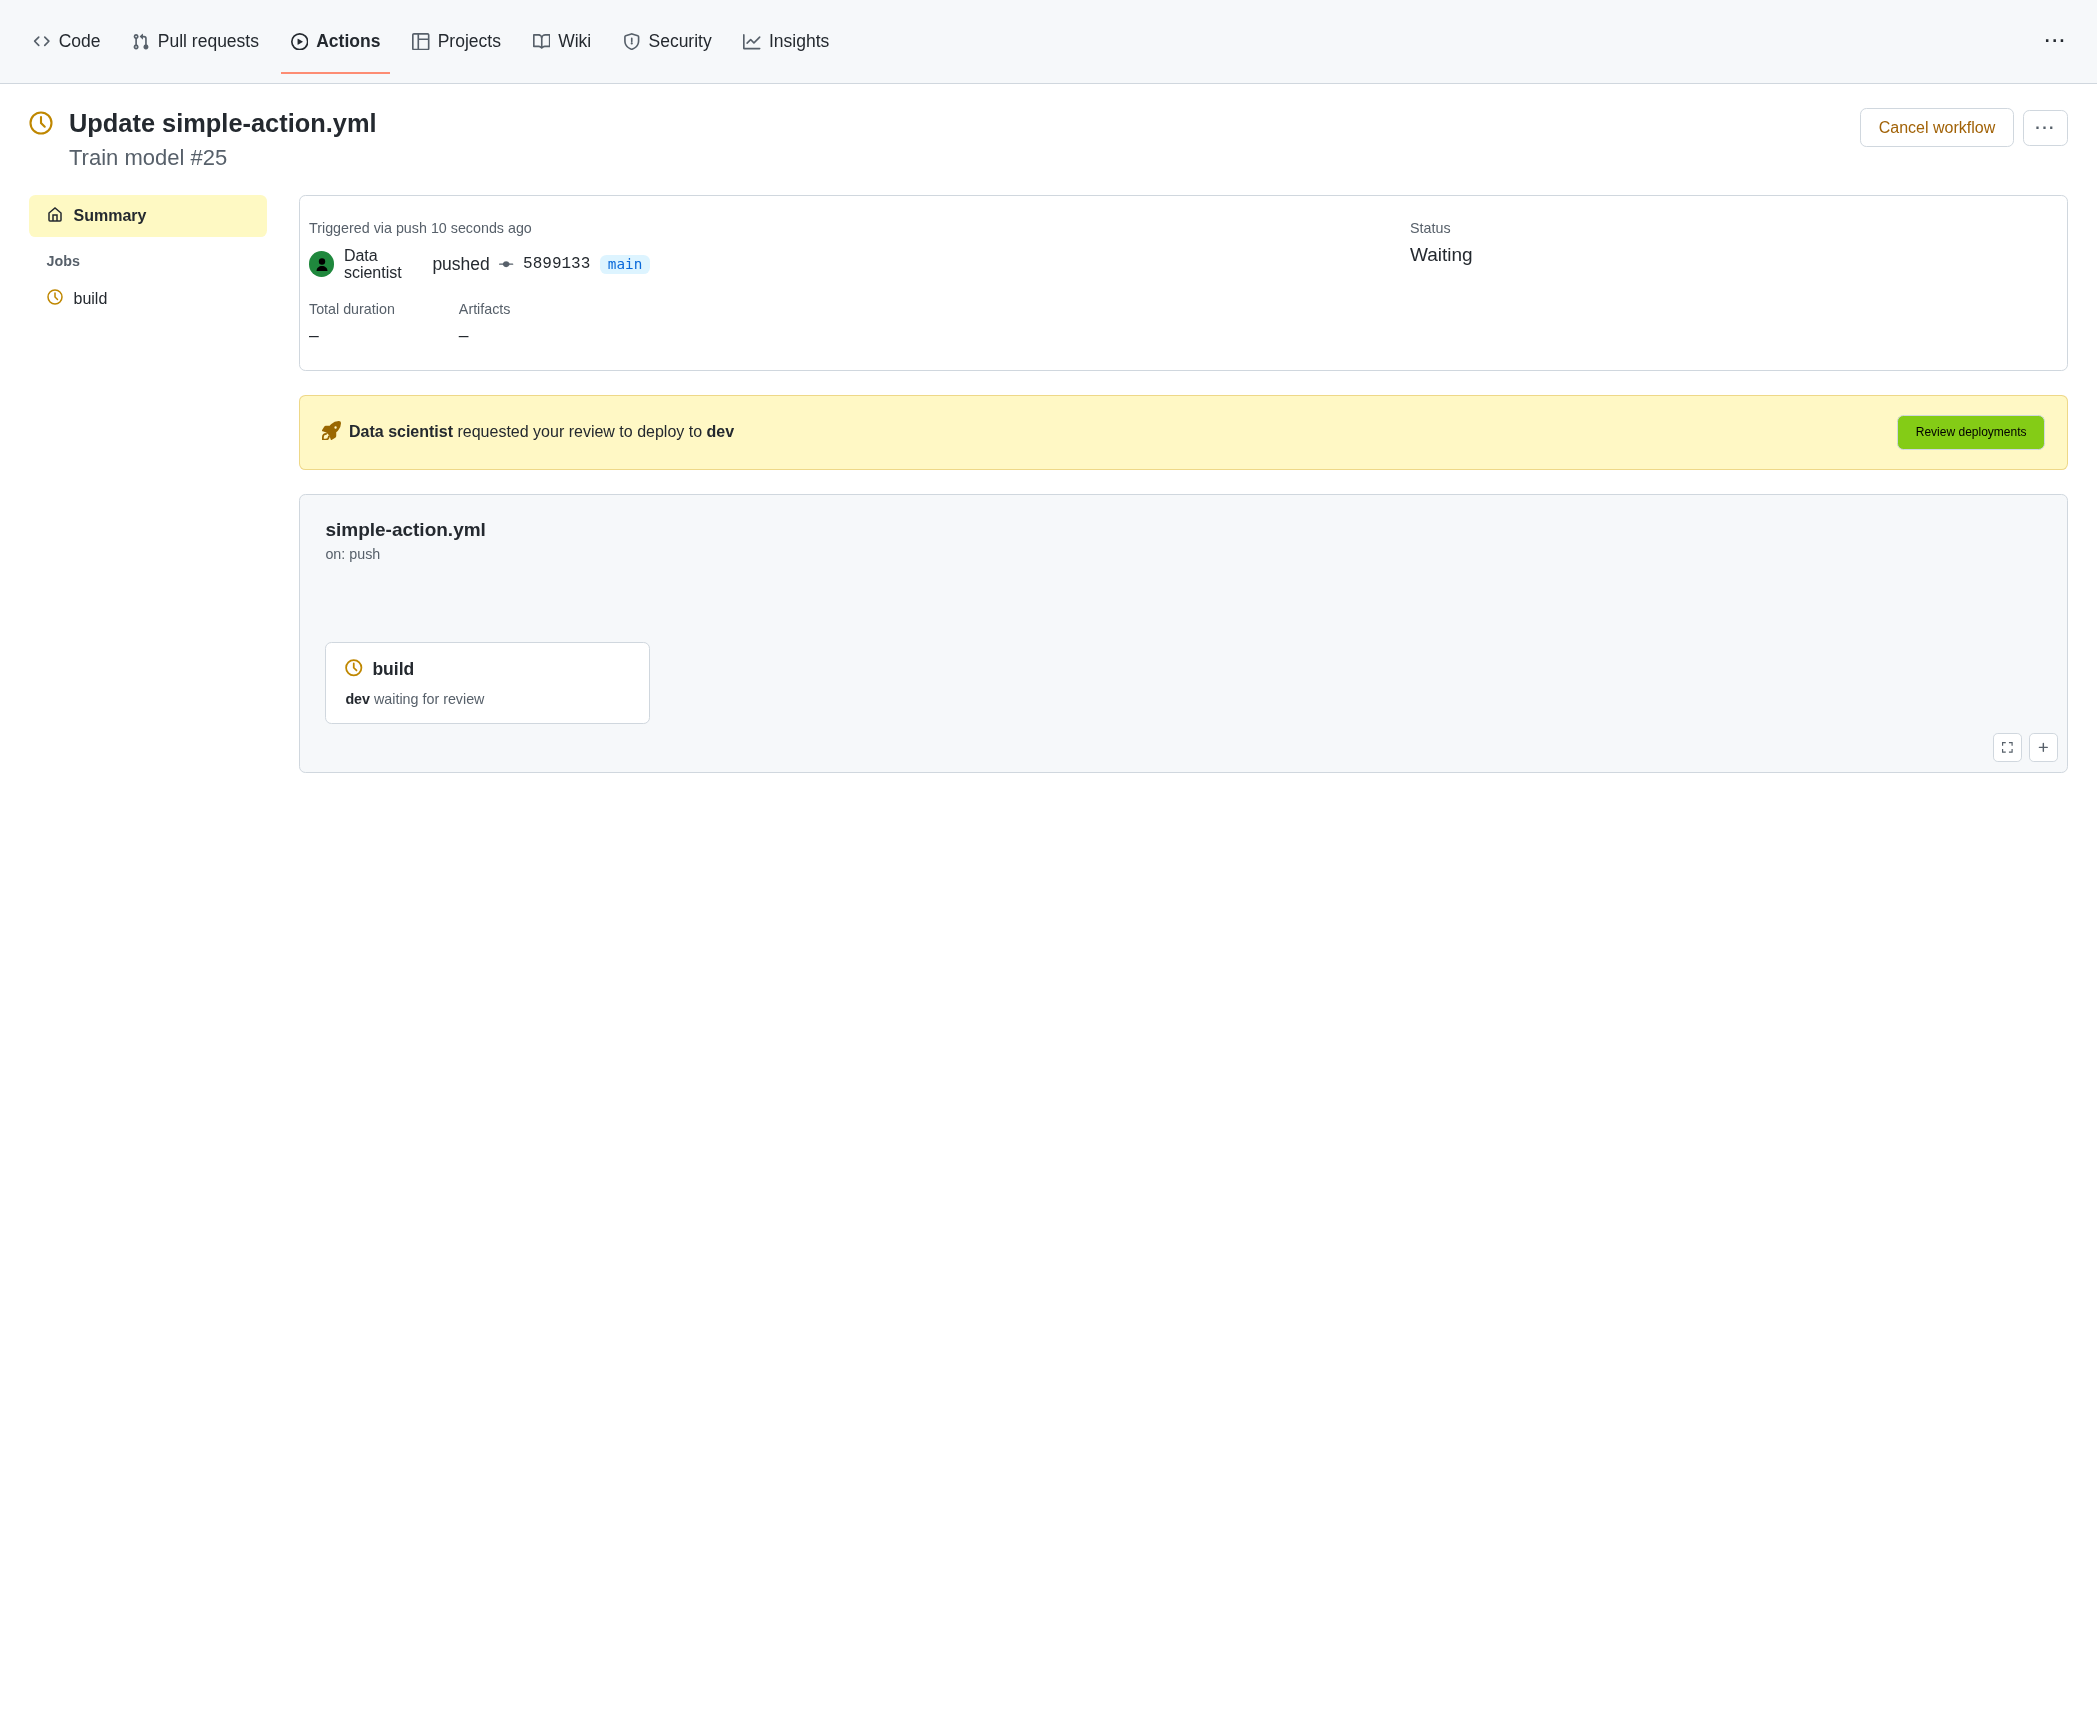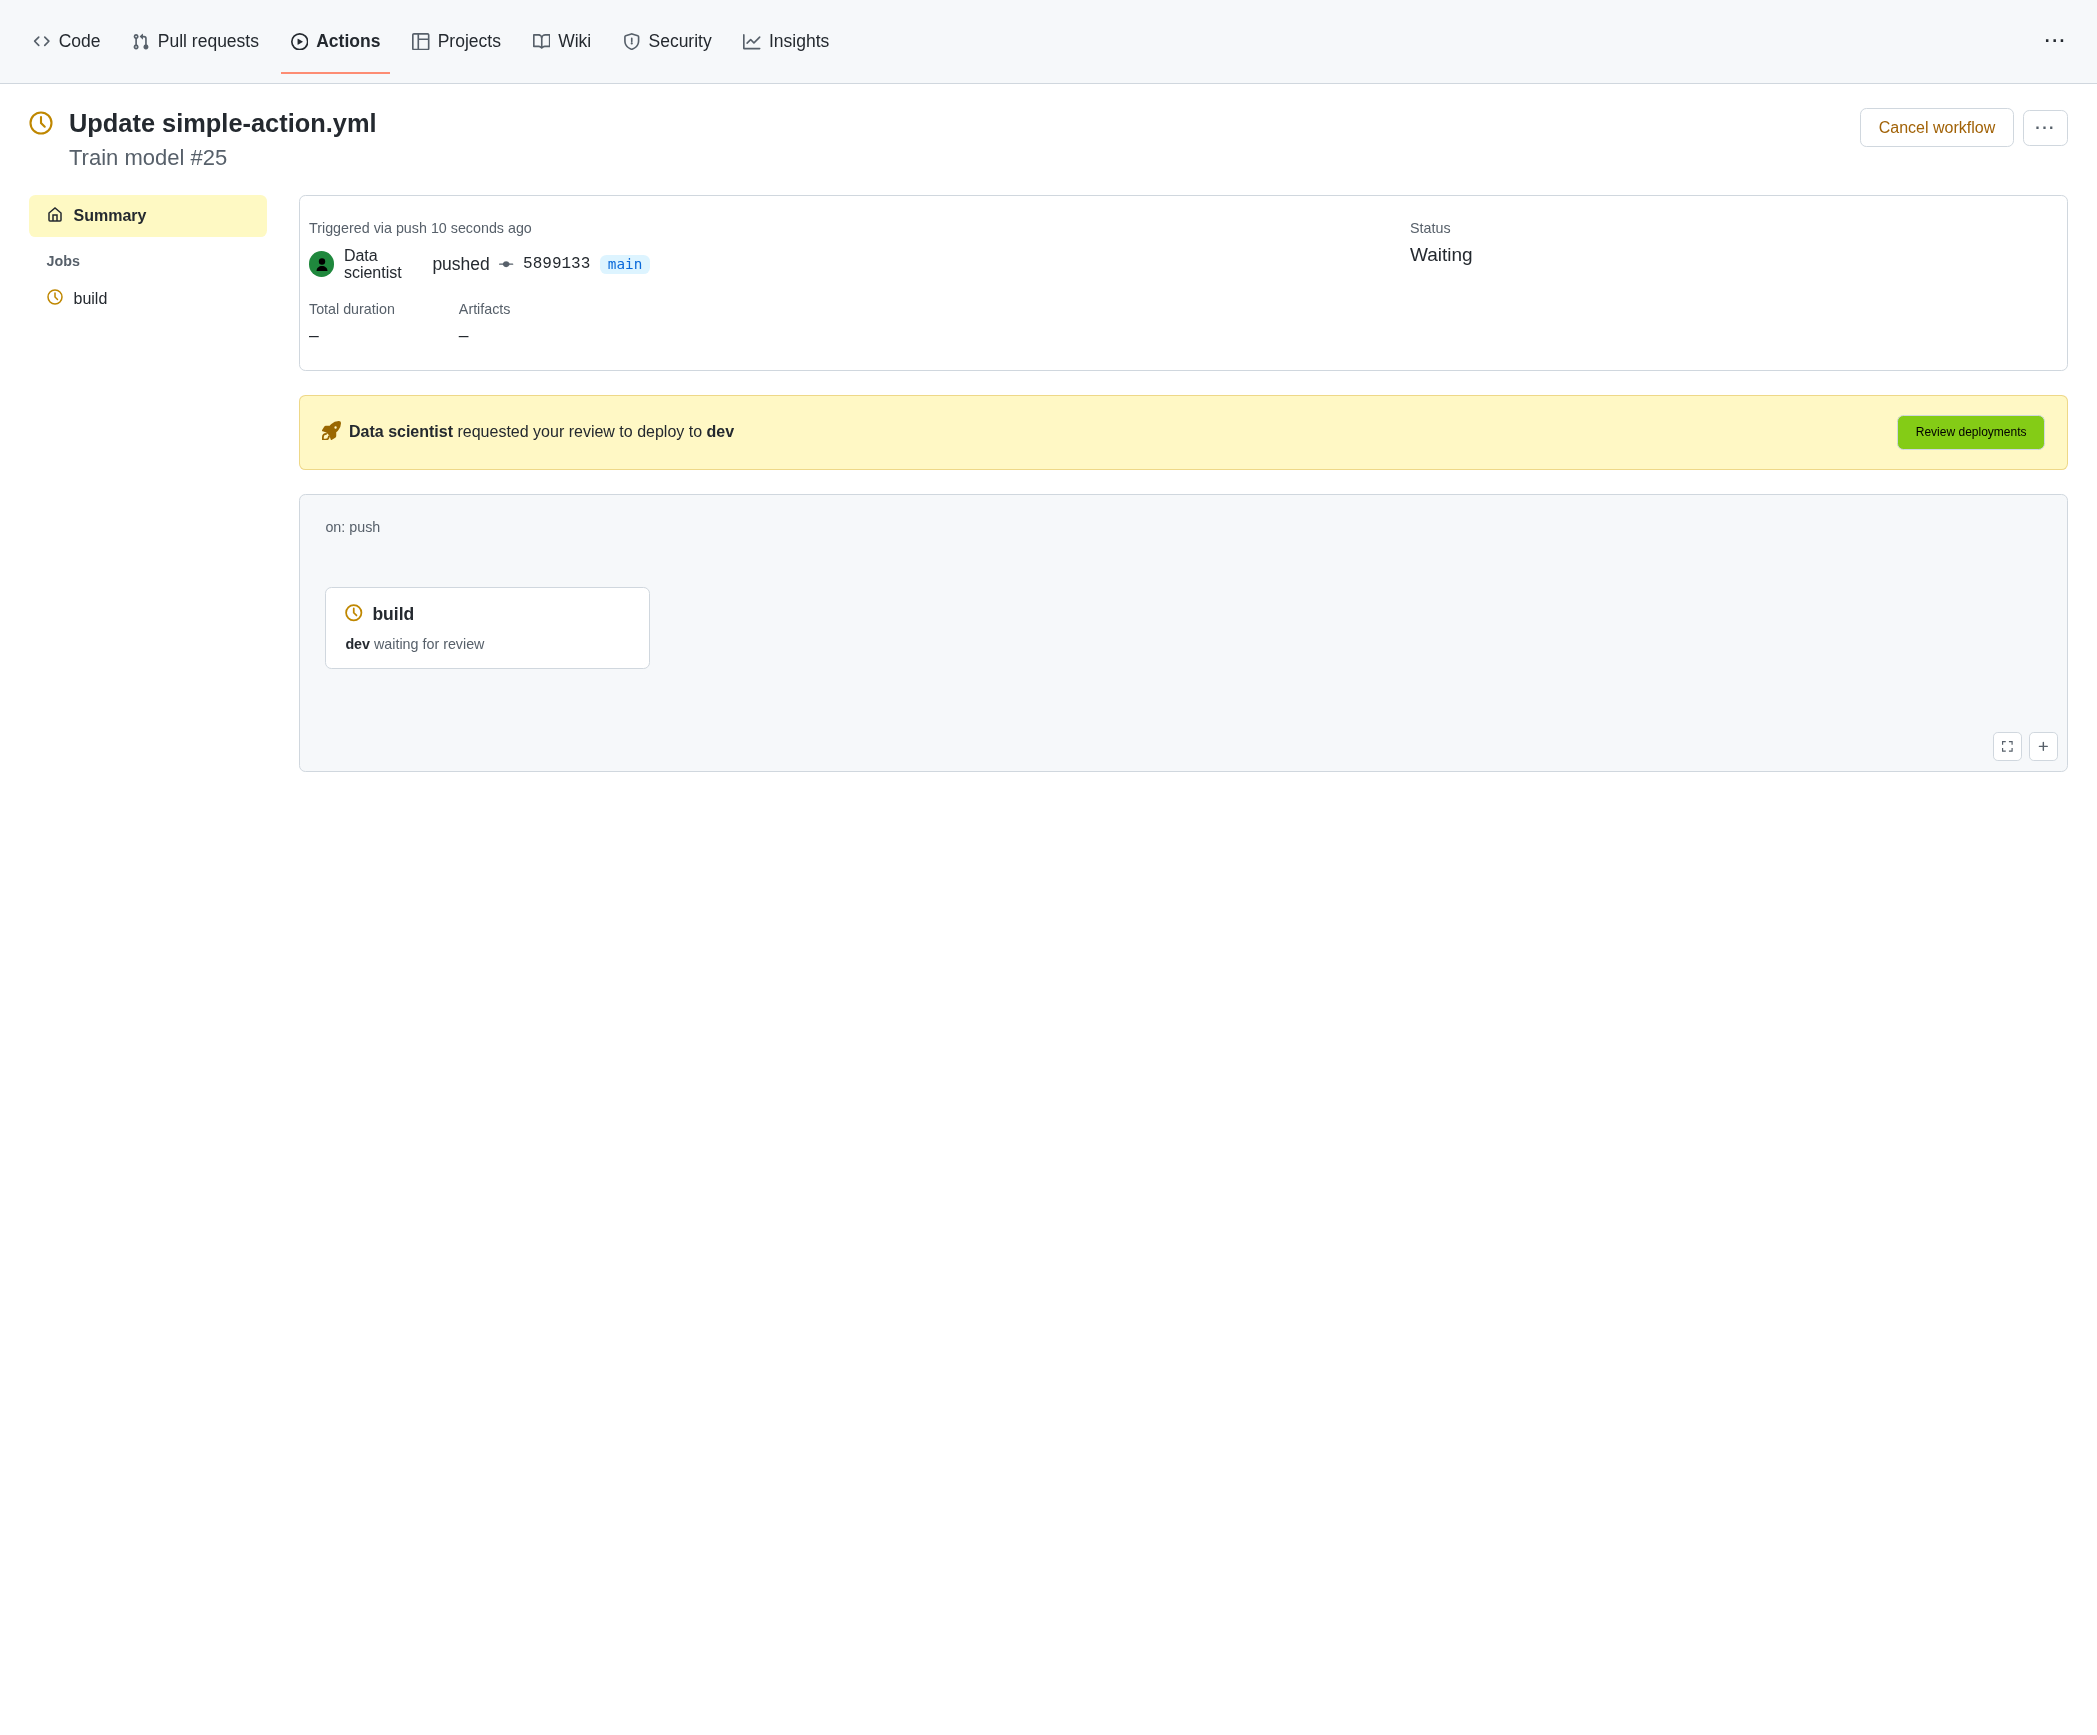--- a/index.html
+++ b/index.html
@@ -241,21 +241,21 @@
     min-height: 278px;
   }
   .wf-title {
     font-size: 19px;
     font-weight: 600;
     margin-bottom: 4.8px;
   }
   .wf-trigger {
     font-size: 14.3px;
     color: #57606a;
-    margin-bottom: 52px;
+    margin-bottom: 80px;
   }
   .job-card {
     background: #ffffff;
     border: 0.8px solid #d0d7de;
     border-radius: 6.4px;
     padding: 16px 19px;
     width: 325px;
   }
   .job-title-row {
     display: flex;
@@ -452,20 +452,21 @@
               </svg>
           </span>
           <span>
             <b>Data scientist</b><span> requested your review to deploy to </span><b>dev</b>
           </span>
         </div>
         <button class="btn-review">Review deployments</button>
       </div>
 
       <div class="workflow-card">
+        <div class="wf-title">simple-action.yml</div>
         <div class="wf-trigger">on: push</div>
 
         <div class="job-card">
           <div class="job-title-row">
             <span style="color:#bf8700;">
               <svg width="17.5" height="17.5" viewBox="0 0 16 16" fill="none" stroke="currentColor" stroke-width="1.6">
                   <circle cx="8" cy="8" r="7"></circle>
                   <path d="M8 4v4l2.5 2.5" stroke-linecap="round"></path>
                 </svg>
             </span>

